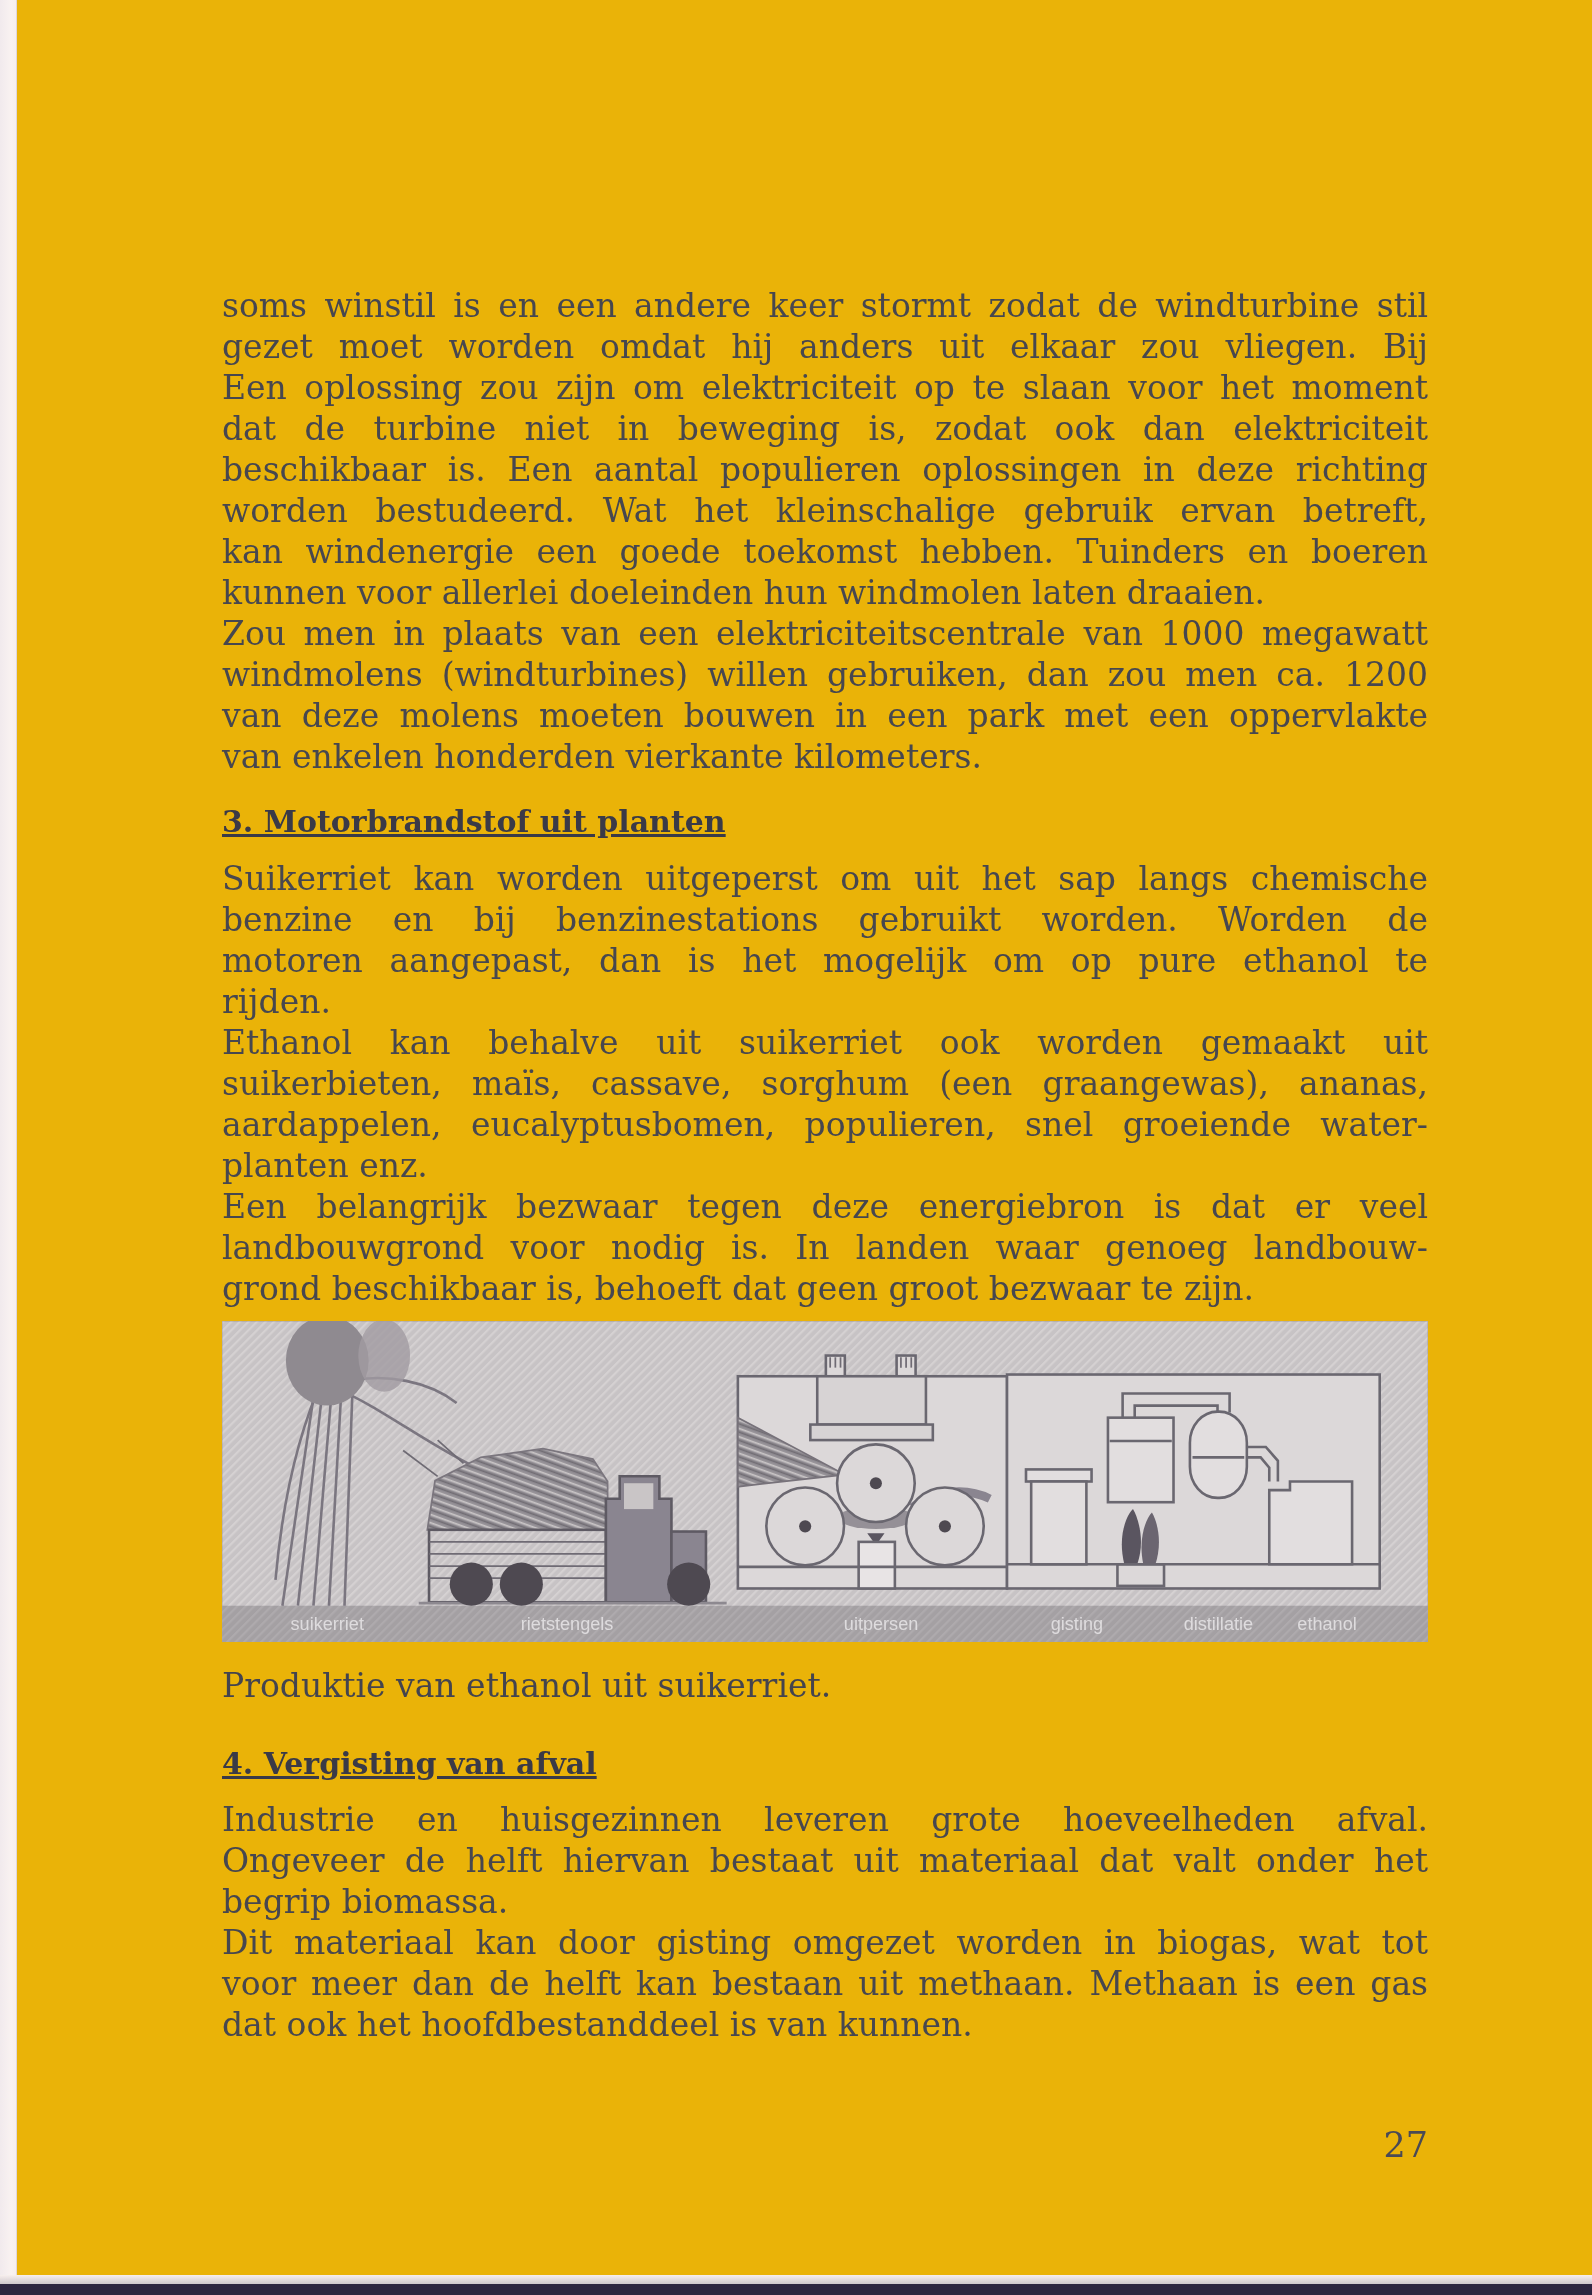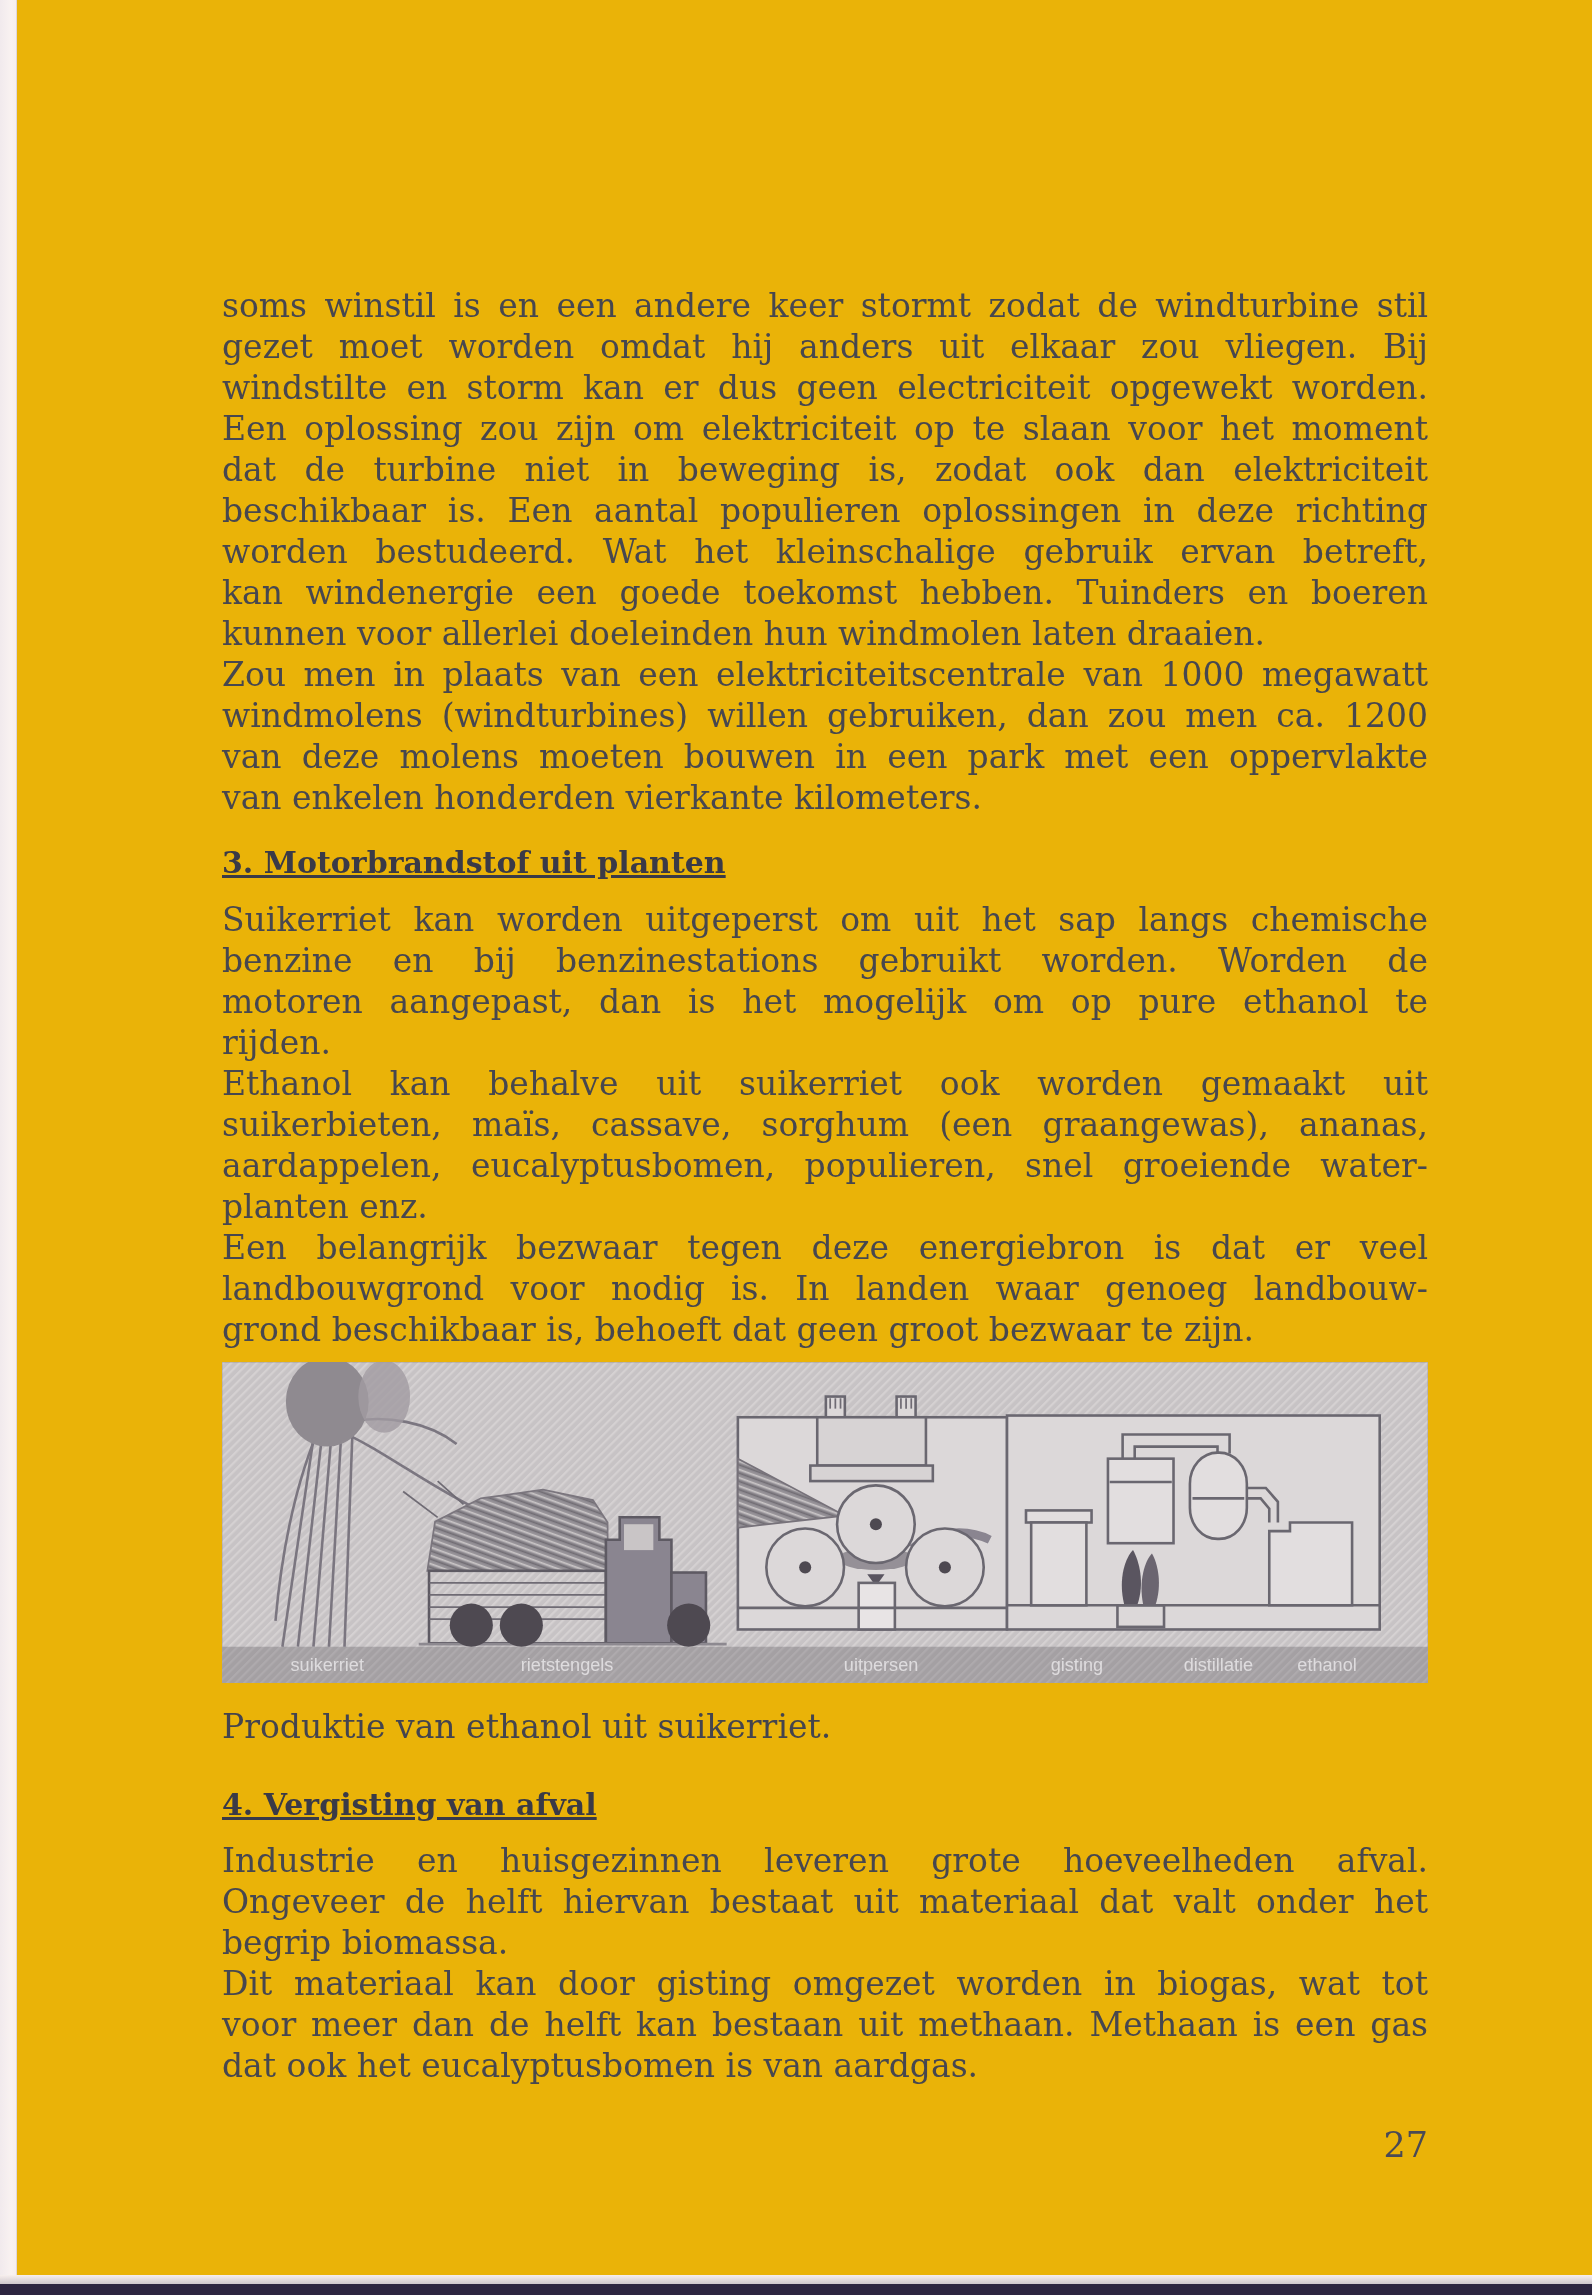--- a/index.html
+++ b/index.html
@@ -59,21 +59,20 @@
 <body>
 
 <div class="page">
   <div class="left-edge"></div>
 
   <div class="textcol">
 
     <div class="para">
         <div class="line">soms winstil is en een andere keer stormt zodat de windturbine stil</div>
         <div class="line">gezet moet worden omdat hij anders uit elkaar zou vliegen. Bij</div>
-        <div class="line">windstilte en storm kan er dus geen electriciteit opgewekt worden.</div>
         <div class="line">Een oplossing zou zijn om elektriciteit op te slaan voor het moment</div>
         <div class="line">dat de turbine niet in beweging is, zodat ook dan elektriciteit</div>
         <div class="line">beschikbaar is. Een aantal populieren oplossingen in deze richting</div>
         <div class="line">worden bestudeerd. Wat het kleinschalige gebruik ervan betreft,</div>
         <div class="line">kan windenergie een goede toekomst hebben. Tuinders en boeren</div>
         <div class="line last">kunnen voor allerlei doeleinden hun windmolen laten draaien.</div>
       </div>
     <div class="para">
         <div class="line">Zou men in plaats van een elektriciteitscentrale van 1000 megawatt</div>
         <div class="line">windmolens (windturbines) willen gebruiken, dan zou men ca. 1200</div>
@@ -227,21 +226,21 @@
     <h2 class="sect" style="margin-top:36px;">4. Vergisting van afval</h2>
 
     <div class="para">
         <div class="line">Industrie en huisgezinnen leveren grote hoeveelheden afval.</div>
         <div class="line">Ongeveer de helft hiervan bestaat uit materiaal dat valt onder het</div>
         <div class="line last">begrip biomassa.</div>
       </div>
     <div class="para">
         <div class="line">Dit materiaal kan door gisting omgezet worden in biogas, wat tot</div>
         <div class="line">voor meer dan de helft kan bestaan uit methaan. Methaan is een gas</div>
-        <div class="line last">dat ook het eucalyptusbomen is van aardgas.</div>
+        <div class="line last">dat ook het hoofdbestanddeel is van kunnen.</div>
       </div>
 
   </div>
 
   <div class="page-number">27</div>
 
   <div class="bottom-shade"></div>
   <div class="bottom-band"></div>
 </div>
 

